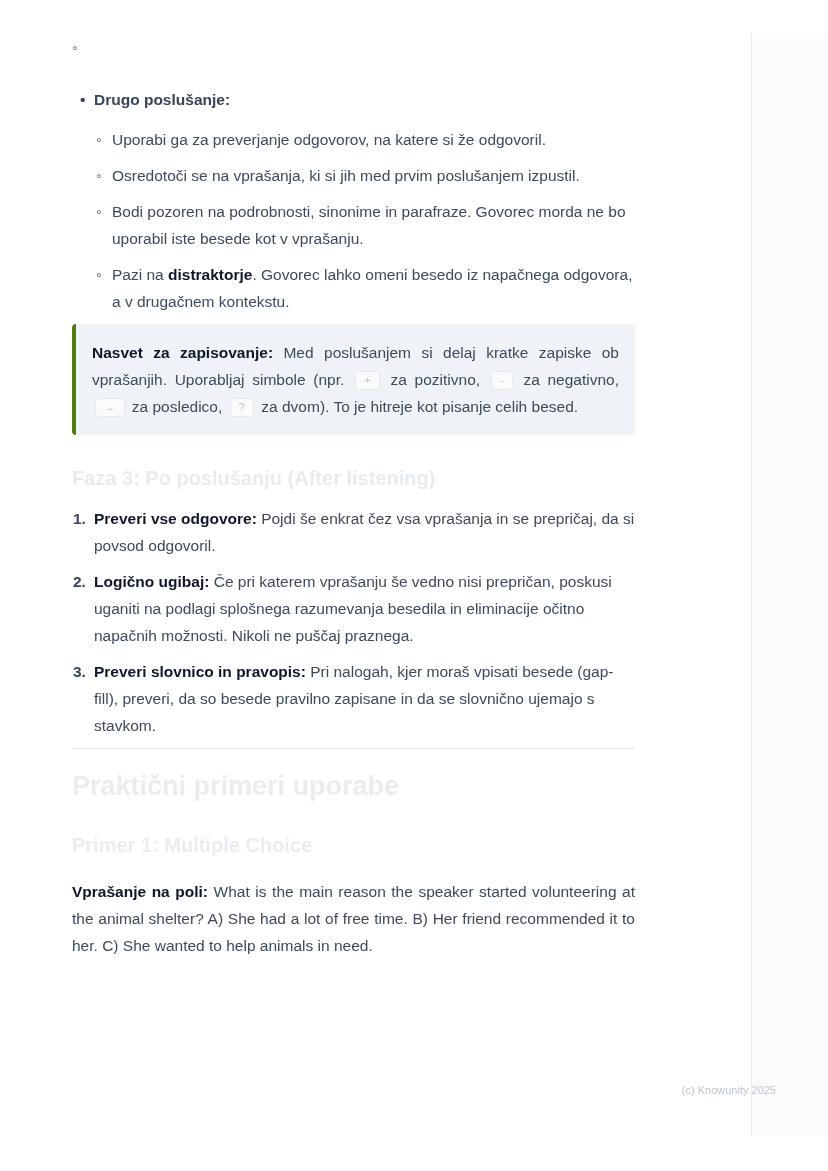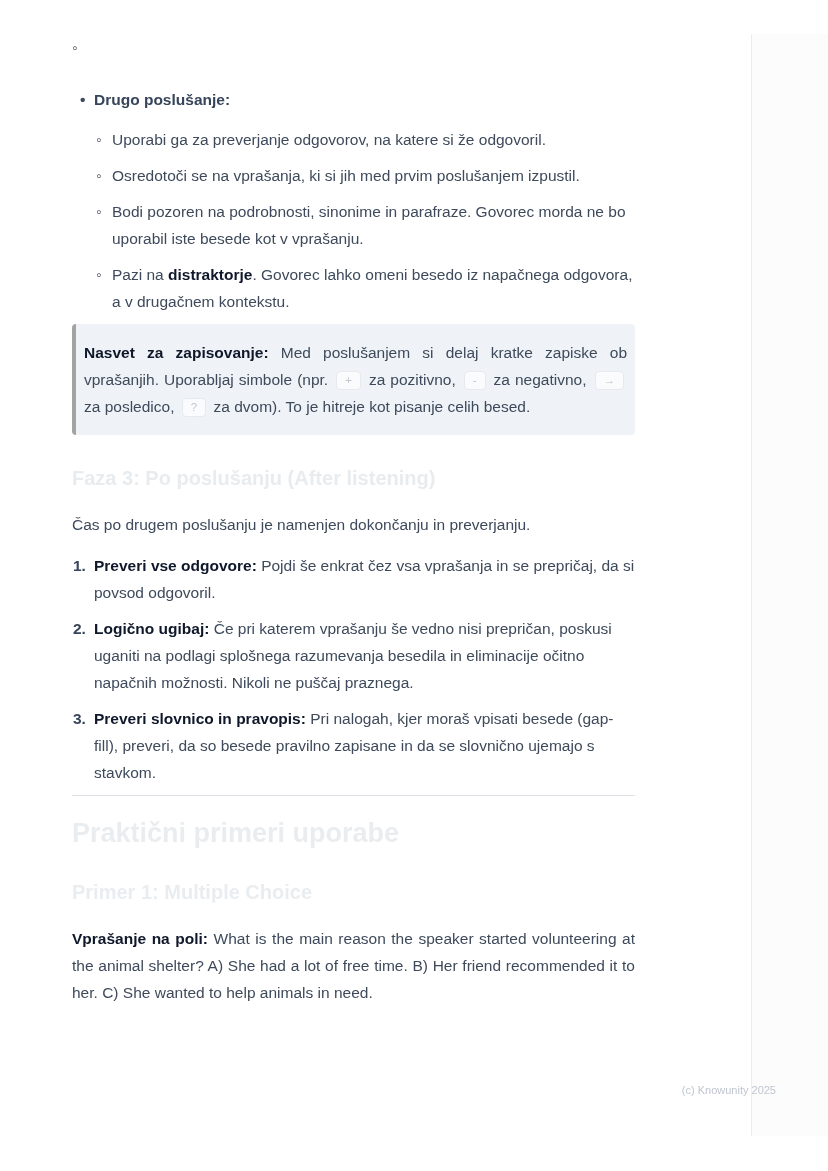--- a/index.html
+++ b/index.html
@@ -17,22 +17,22 @@
   .li{display:flex;}
   .li .marker{flex:none;width:16px;color:#3e4a5b;}
   .li .li-body{flex:1;}
   .li.main{margin-left:8px;margin-top:25px;font-weight:700;color:#37455a;}
   .li.main .marker{width:14px;}
   .sublist{margin-left:24px;margin-top:13px;}
   .sublist .li{margin-bottom:9px;}
   strong{font-weight:700;color:#0f172a;}
   em{color:#46536a;}
   .callout{
-    margin-top:0;background:#eff3f7;border-left:4px solid #a3a3a3;
-    border-radius:4px;padding:15px 8px;
+    margin-top:0;background:#eff3f7;border-left:4px solid #4d7c0f;
+    border-radius:4px;padding:15px 16px;
   }
   .callout p{margin:0;text-align:justify;}
   .chip{
     display:inline-block;background:#fafbfc;border:1px solid #e6e9ed;
     border-radius:4px;color:#bfc6cf;font-size:11.5px;line-height:15px;
     padding:1px 8px;margin:0 3px;vertical-align:1px;
   }
   .h3-faded{font-size:20px;line-height:26px;font-weight:700;color:#e8ecef;margin:30px 0 0 0;}
   .h3-faded.primer{margin-top:29px;color:#eaedf0;}
   .h2-faded{font-size:27px;line-height:34px;font-weight:700;color:#eaedf0;margin:20px 0 0 0;}
@@ -81,21 +81,20 @@
       <span class="li-body"><span>Pazi na </span><strong>distraktorje</strong><span>. Govorec lahko omeni besedo iz napačnega odgovora, a v drugačnem kontekstu.</span></span>
     </div>
   </div>
 
   <div class="callout">
     <p><strong>Nasvet za zapisovanje:</strong><span> Med poslušanjem si delaj kratke zapiske ob vprašanjih. Uporabljaj simbole (npr. </span><span class="chip">+</span><span> za pozitivno, </span><span class="chip">-</span><span> za negativno, </span><span class="chip">→</span><span> za posledico, </span><span class="chip">?</span><span> za dvom). To je hitreje kot pisanje celih besed.</span></p>
   </div>
 
   <h3 class="h3-faded">Faza 3: Po poslušanju (After listening)</h3>
 
-  <p class="body-p">Čas po drugem poslušanju je namenjen dokončanju in preverjanju.</p>
 
   <div class="ol">
     <div class="li">
       <span class="num">1.</span>
       <span class="li-body"><strong>Preveri vse odgovore:</strong><span> Pojdi še enkrat čez vsa vprašanja in se prepričaj, da si povsod odgovoril.</span></span>
     </div>
     <div class="li">
       <span class="num">2.</span>
       <span class="li-body"><strong>Logično ugibaj:</strong><span> Če pri katerem vprašanju še vedno nisi prepričan, poskusi uganiti na podlagi splošnega razumevanja besedila in eliminacije očitno napačnih možnosti. Nikoli ne puščaj praznega.</span></span>
     </div>

